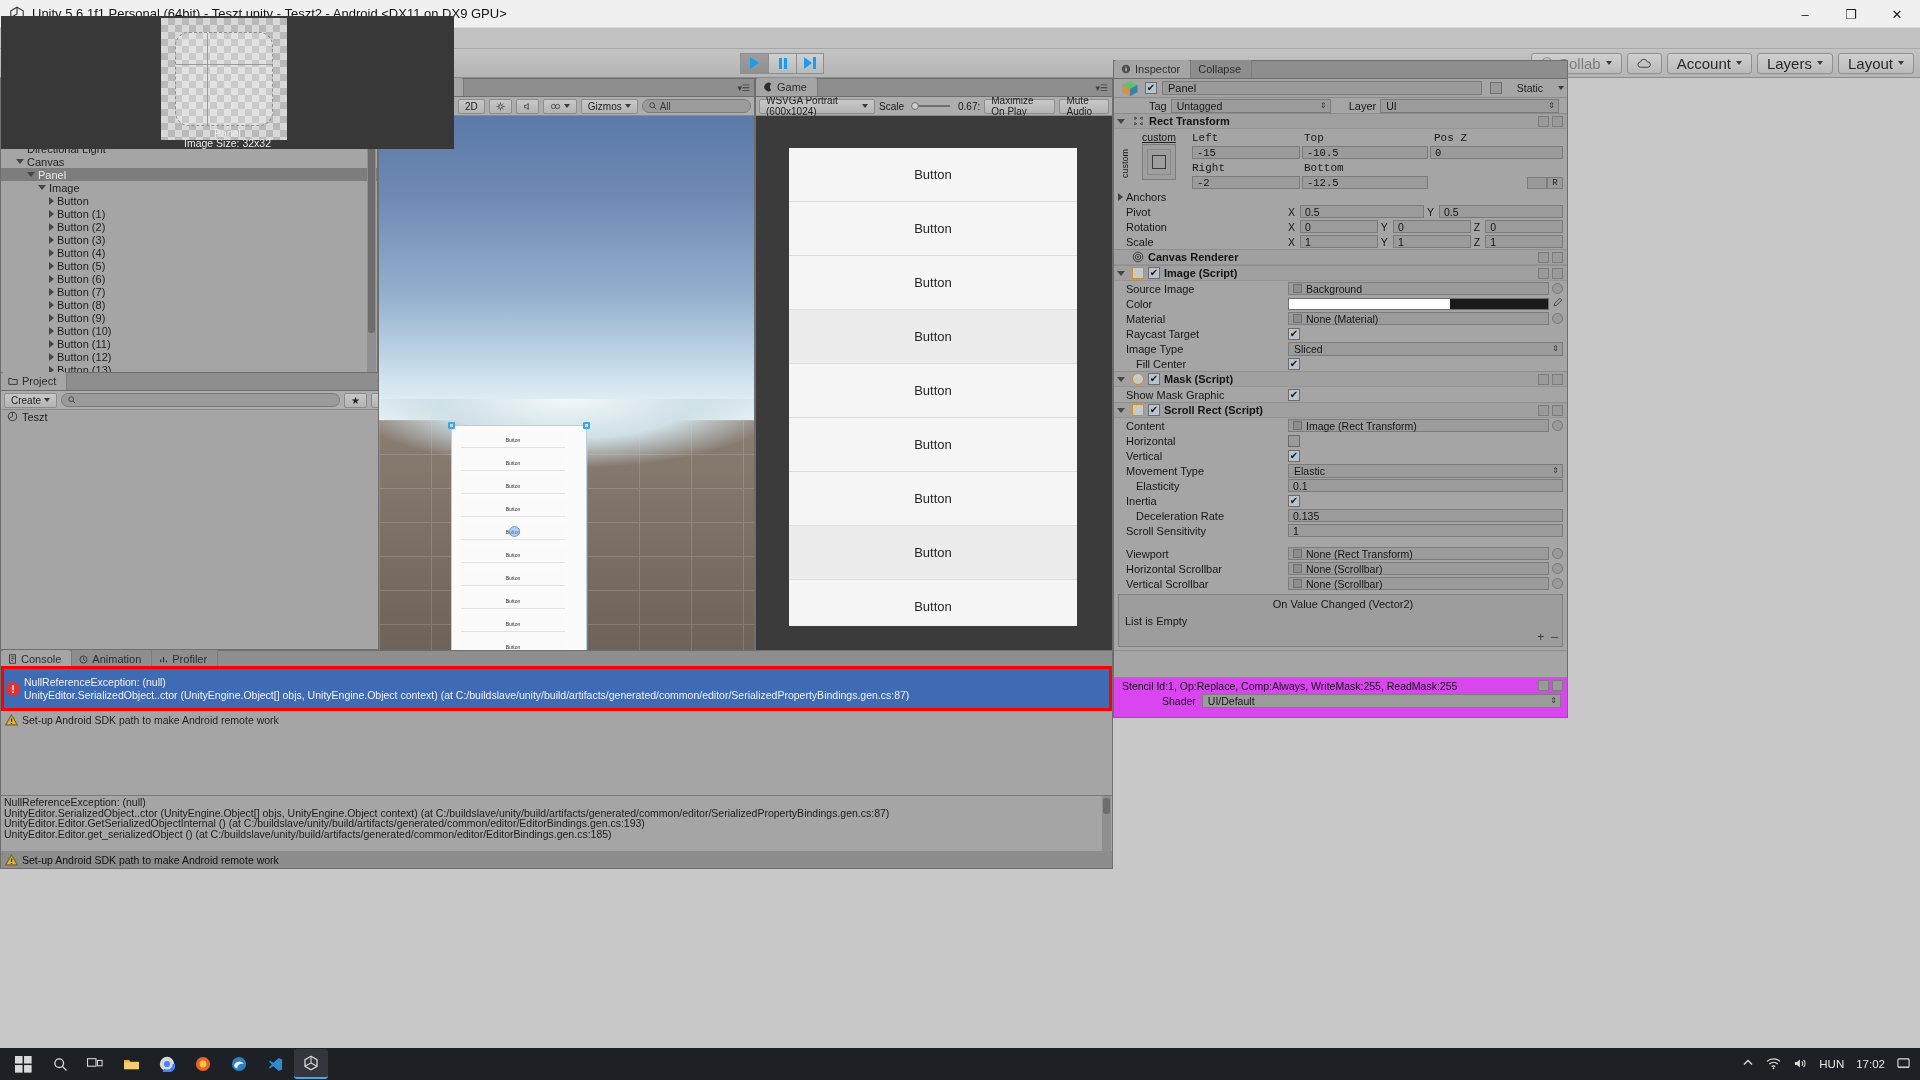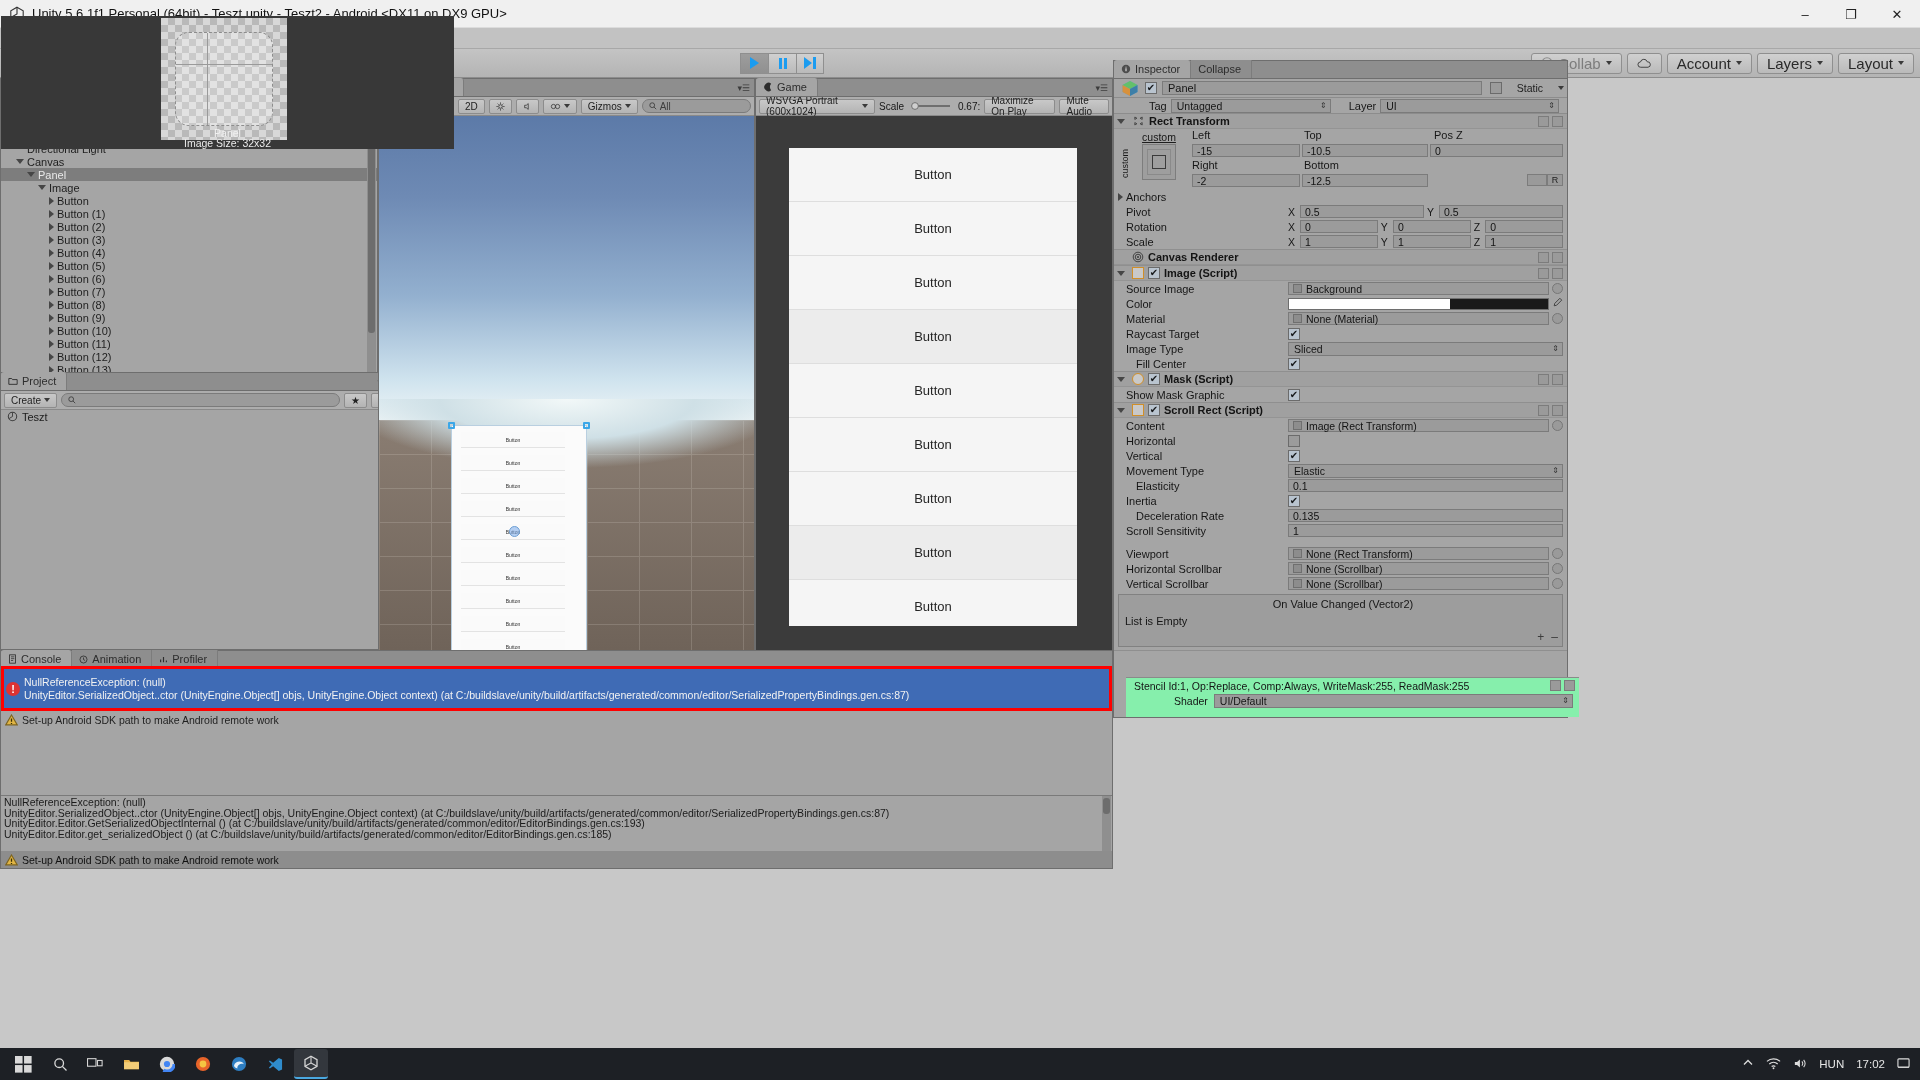--- a/index.html
+++ b/index.html
@@ -288,33 +288,33 @@
     width:34px; height:36px; margin:1px auto 0; border:1px solid #7d7d7d; background:#9e9e9e;
     display:flex; align-items:center; justify-content:center; position:relative;
   }
   .rt-square:before{ content:""; position:absolute; width:22px;height:24px;border:1px solid #8a8a8a; }
   .rt-square:after{ content:""; position:absolute; width:12px;height:12px;border:1px solid #3a3a3a; }
   .rt-vert{
     position:absolute; left:6px; top:20px; font-size:9px; color:#171717;
     writing-mode:vertical-rl; transform:rotate(180deg);
   }
   .rt-right{ flex:1; }
-  .rt-r3{ display:flex; height:15px; align-items:flex-start; }
+  .rt-r3{ display:flex; height:15px; align-items:flex-end;font-family:Liberation Mono, monospace; }
   .rt-cell{ display:flex; align-items:center; gap:3px; }
 
   .evt-box{
     margin:3px 4px; border:1px solid #818181; background:#9d9d9d; height:53px; position:relative;
     font-size:11px; color:#161616;
   }
   .evt-title{ padding:3px 0 0 5px;text-align:center; }
   .evt-empty{ padding:5px 0 0 6px; }
   .evt-plus{ position:absolute; right:4px; bottom:2px; display:flex; gap:7px; font-size:12px; color:#3c3c3c;}
 
   .mat-section{
-    position:absolute; left:12px; bottom:0; width:453px; height:40px; background:#86efac;
+    position:absolute; left:0; bottom:0; width:453px; height:40px; background:#d946ef;
     border-top:1px solid #8a8a8a;
     text-align:center;
   }
   .mat-row{ height:15px; display:flex; align-items:center; padding-left:8px; font-size:10.5px; color:#141414; gap:6px;}
 
   
   #preview{ left:1113px; top:718px; width:455px; height:150px; background:#3a3a3a; border:1px solid #6e6e6e; }
   .prev-head{
     height:15px; background:#a5a5a5; display:flex; align-items:center; gap:6px; padding-left:6px;
     font-size:11px; font-weight:bold; color:#141414;

